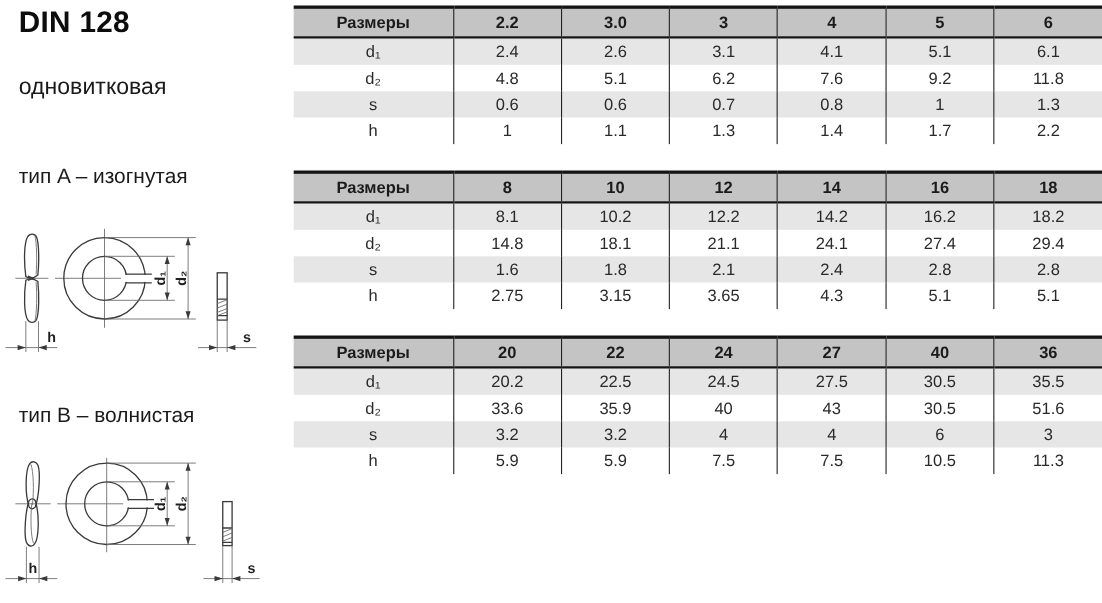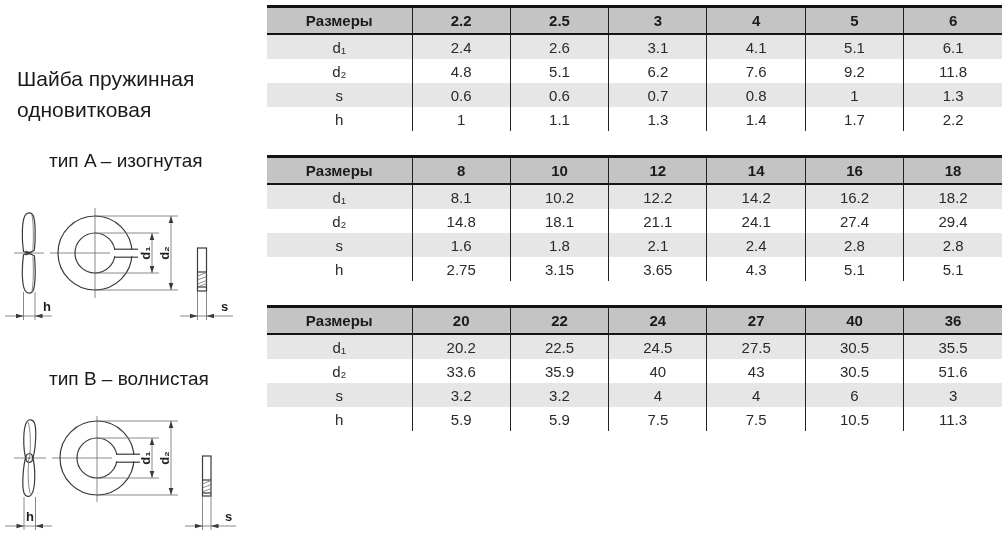--- a/index.html
+++ b/index.html
@@ -2,21 +2,21 @@
 <html><head>
 <meta charset="utf-8">
 <style>
   html,body { margin:0; padding:0; background:#ffffff; }
   .page {
     position:relative; width:1002px; height:548px; background:#ffffff;
     font-family:"Liberation Sans", sans-serif; overflow:hidden; color:#1c1c1c;
   }
   .doc-title { position:absolute; left:17px; top:5px; font-size:27px; font-weight:700; color:#0d0d0d; letter-spacing:.3px; }
   .doc-subtitle { position:absolute; left:17px; top:63px; font-size:21px; line-height:31px; color:#1a1a1a; }
-  .type-label { position:absolute; left:17px; font-size:19px; color:#1a1a1a;margin-left:32px; }
+  .type-label { position:absolute; left:17px; font-size:19px; color:#1a1a1a; }
   .type-a { top:150px; }
   .type-b { top:368px; }
 
   .tables { position:absolute; left:267px; top:0; width:735px; height:548px; }
   table.dim { position:absolute; left:0; border-collapse:collapse; width:735px; table-layout:fixed; font-size:15px; color:#2a2a2a; }
   #table1 { top:5px; } #table2 { top:155px; } #table3 { top:305px; }
   table.dim th, table.dim td { text-align:center; vertical-align:middle; padding:0; height:24px; font-weight:400; }
   table.dim thead th {
     background:#c4c4c4; font-weight:700; height:25px; color:#1b1b1b;
     border-top:3px solid #141414; border-bottom:2px solid #141414;
@@ -31,22 +31,22 @@
   .lnf { stroke:#3a3a3a; stroke-width:1.2; fill:#ffffff; }
   .thin{ stroke:#6c6c6c; stroke-width:0.8; fill:none; }
   .arr { fill:#3a3a3a; stroke:none; }
   .dim-text { font-family:"Liberation Sans", sans-serif; font-size:13px; font-weight:700; fill:#1f1f1f; }
 </style>
 </head>
 <body>
 
 <div class="page">
 
+  <div class="doc-title">DIN 128</div>
   <div class="doc-subtitle">
-    <div>Шайба пружинная</div>
     <div>одновитковая</div>
   </div>
   <div class="type-label type-a">тип A – изогнутая</div>
   <div class="type-label type-b">тип B – волнистая</div>
 
   <svg id="drawingA" class="drawing" width="238" height="136" viewBox="0 0 238 136">
     <g>
       <line class="thin" x1="12" y1="57" x2="42" y2="57"></line>
       <path class="ln" d="M 21.5,55.5 C 19.5,41 20,25 23,19.5 C 25,16 29.5,16 31.2,19.5 C 33.6,25 33.6,43 32.4,54 C 28.5,57.5 25,57.2 21.5,55.5 Z"></path>
       <path class="thin" d="M 29.8,18 C 31.4,25 31.8,42 30.8,53.5"></path>
@@ -170,21 +170,21 @@
           <col>
           <col>
           <col>
           <col>
           <col>
         </colgroup>
       <thead>
         <tr>
           <th>Размеры</th>
           <th>2.2</th>
-          <th>2.5</th>
+          <th>3.0</th>
           <th>3</th>
           <th>4</th>
           <th>5</th>
           <th>6</th>
         </tr>
       </thead>
       <tbody>
         <tr class="shaded">
           <td>d₁</td>
           <td>2.4</td>

